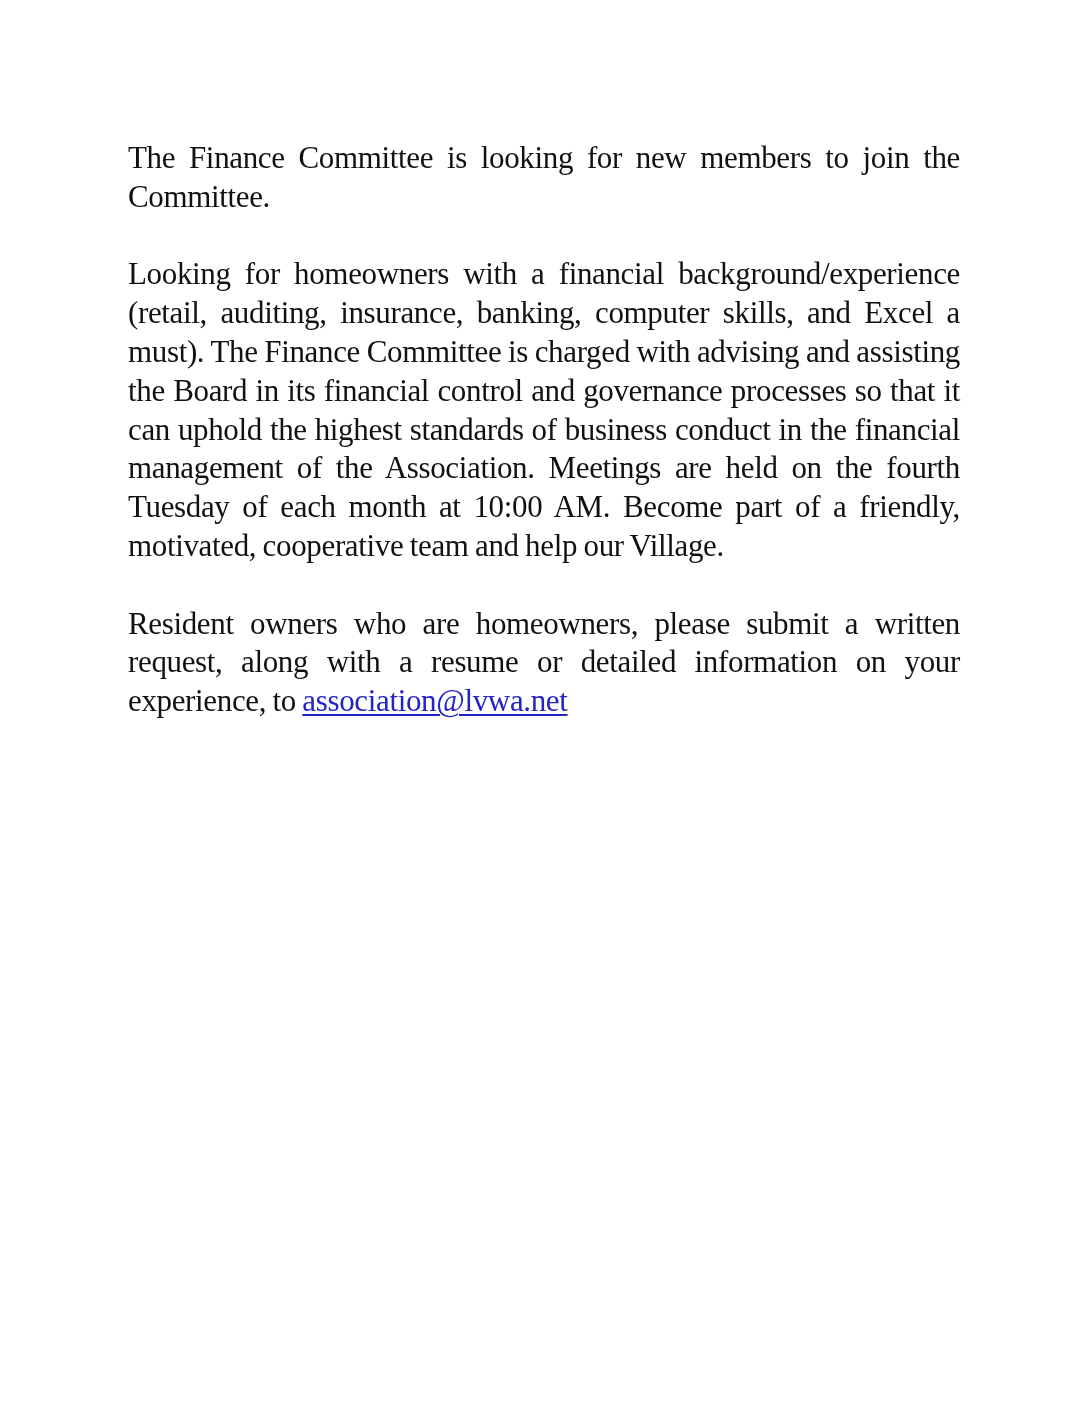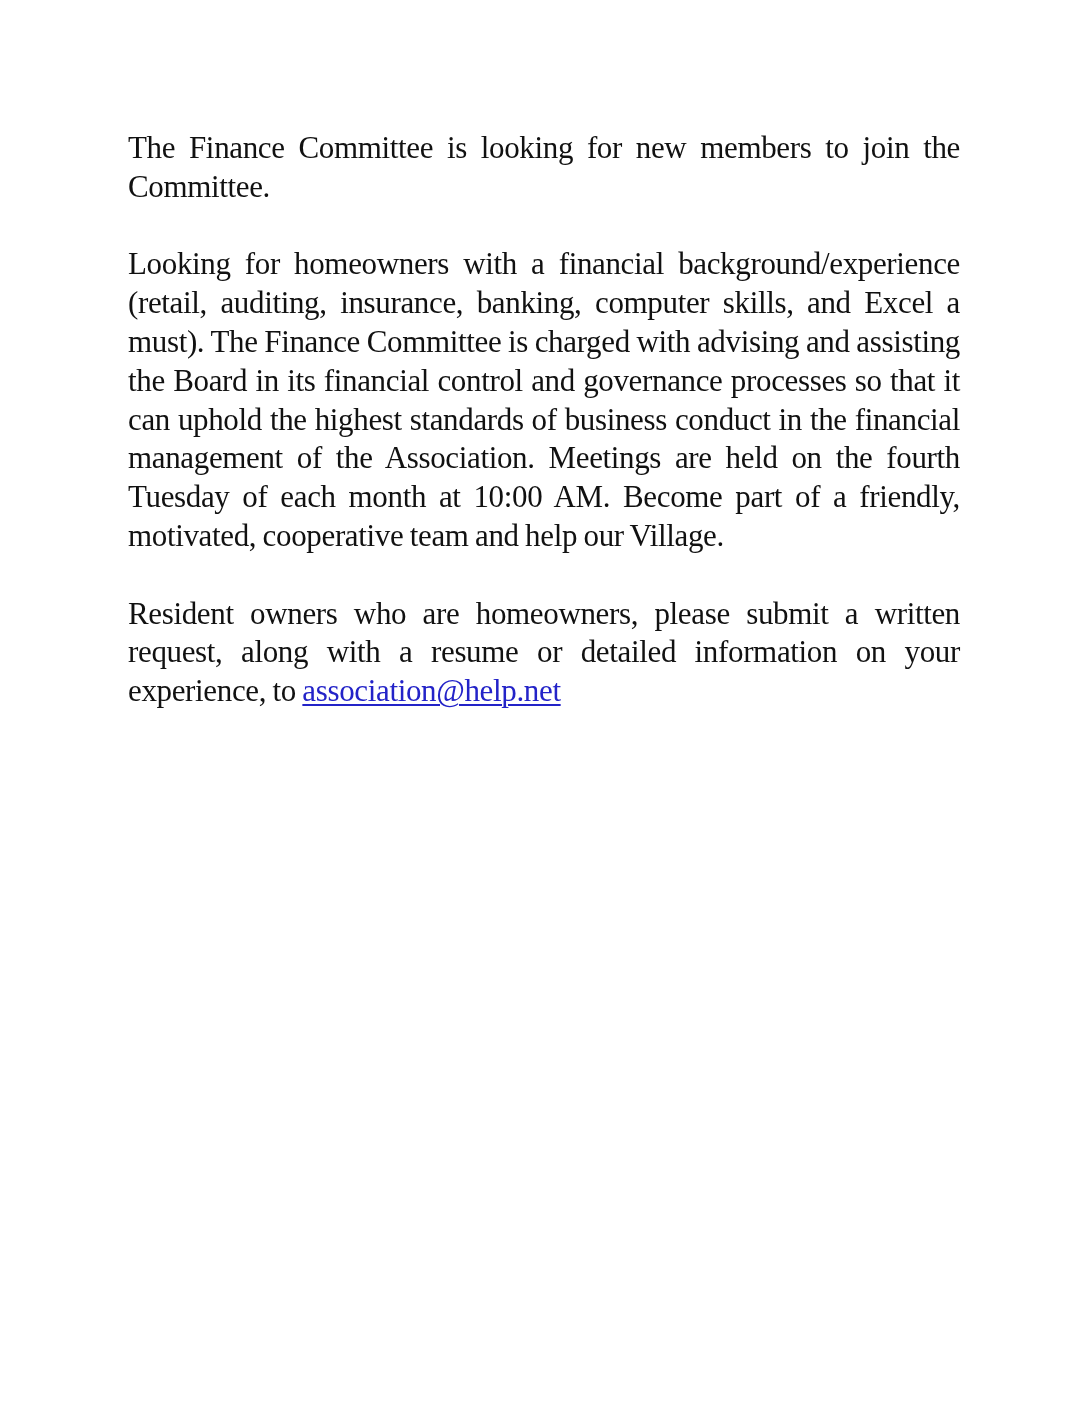--- a/index.html
+++ b/index.html
@@ -9,21 +9,21 @@
     }
     body {
       width: 1088px;
       height: 1408px;
       position: relative;
       overflow: hidden;
     }
     .page {
       position: absolute;
       left: 128px;
-      top: 129px;
+      top: 139px;
       width: 832px;
       font-family: "Liberation Serif", "DejaVu Serif", serif;
       font-size: 31px;
       line-height: 38.8px;
       color: #111111;
       letter-spacing: -0.35px;
       word-spacing: -1px;
     }
     .para {
       margin: 0 0 38.8px 0;
@@ -37,14 +37,14 @@
       text-underline-offset: 3px;
       text-decoration-thickness: 2px;
     }
   </style>
 </head>
 <body>
 
 <div class="page">
   <p class="para">The Finance Committee is looking for new members to join the Committee.</p>
   <p class="para">Looking for homeowners with a financial background/experience (retail, auditing, insurance, banking, computer skills, and Excel a must). The Finance Committee is charged with advising and assisting the Board in its financial control and governance processes so that it can uphold the highest standards of business conduct in the financial management of the Association. Meetings are held on the fourth Tuesday of each month at 10:00 AM. Become part of a friendly, motivated, cooperative team and help our Village.</p>
-  <p class="para"><span>Resident owners who are homeowners, please submit a written request, along with a resume or detailed information on your experience, to </span><a class="email-link" href="mailto:association@lvwa.net">association@help.net</a></p>
+  <p class="para"><span>Resident owners who are homeowners, please submit a written request, along with a resume or detailed information on your experience, to </span><a class="email-link" href="mailto:association@lvwa.net">association@lvwa.net</a></p>
 </div>
 
 </body></html>

